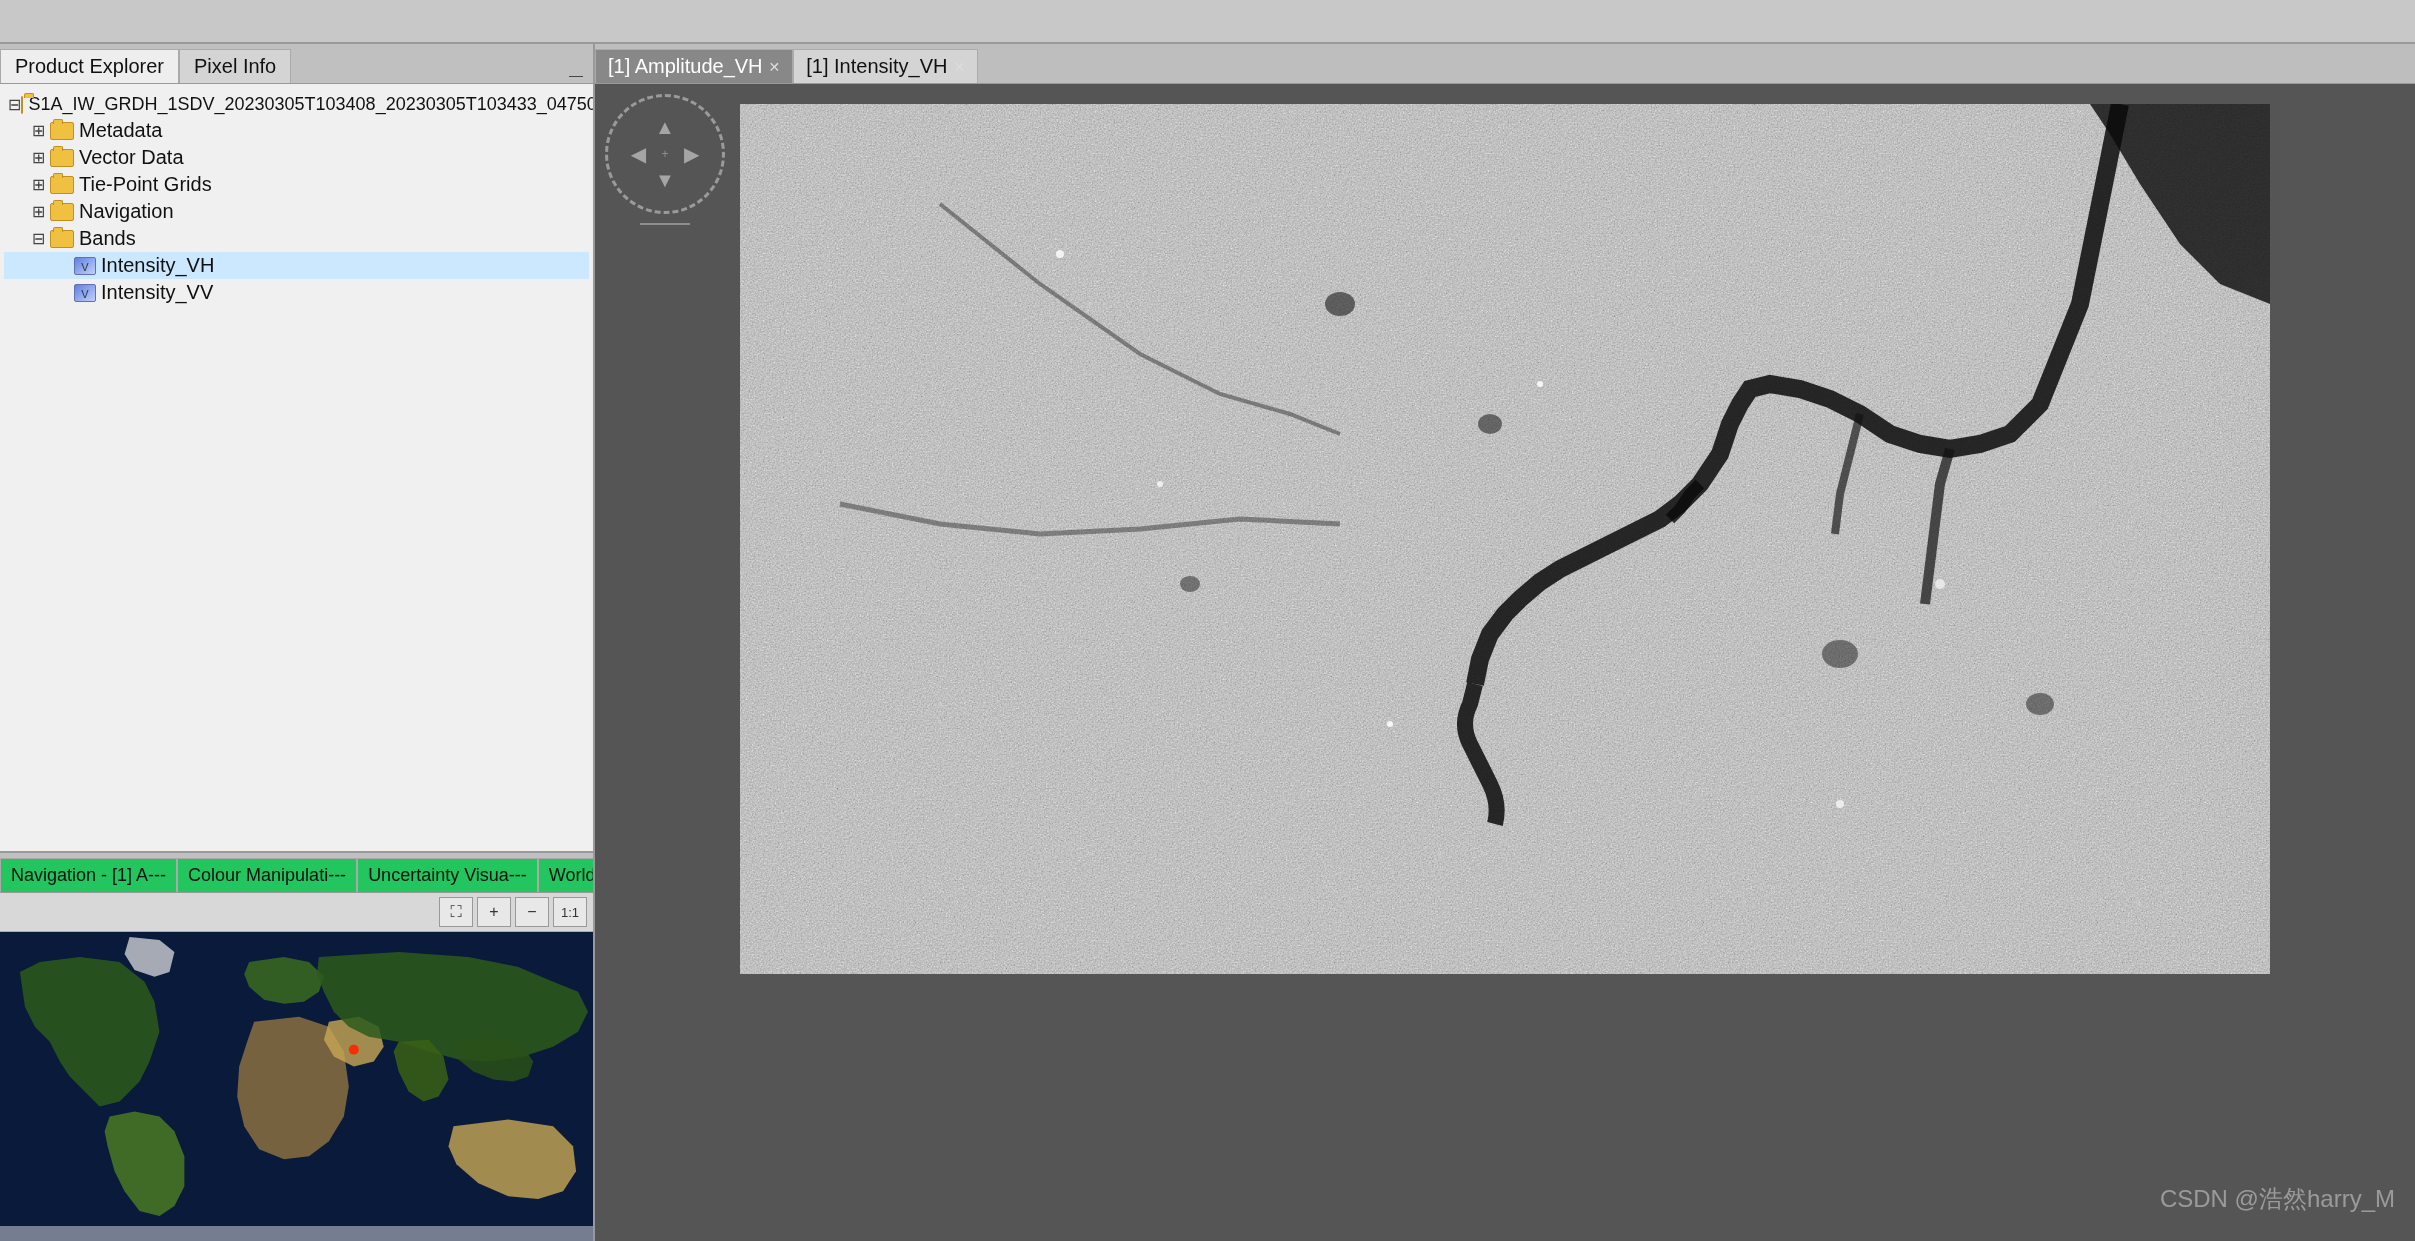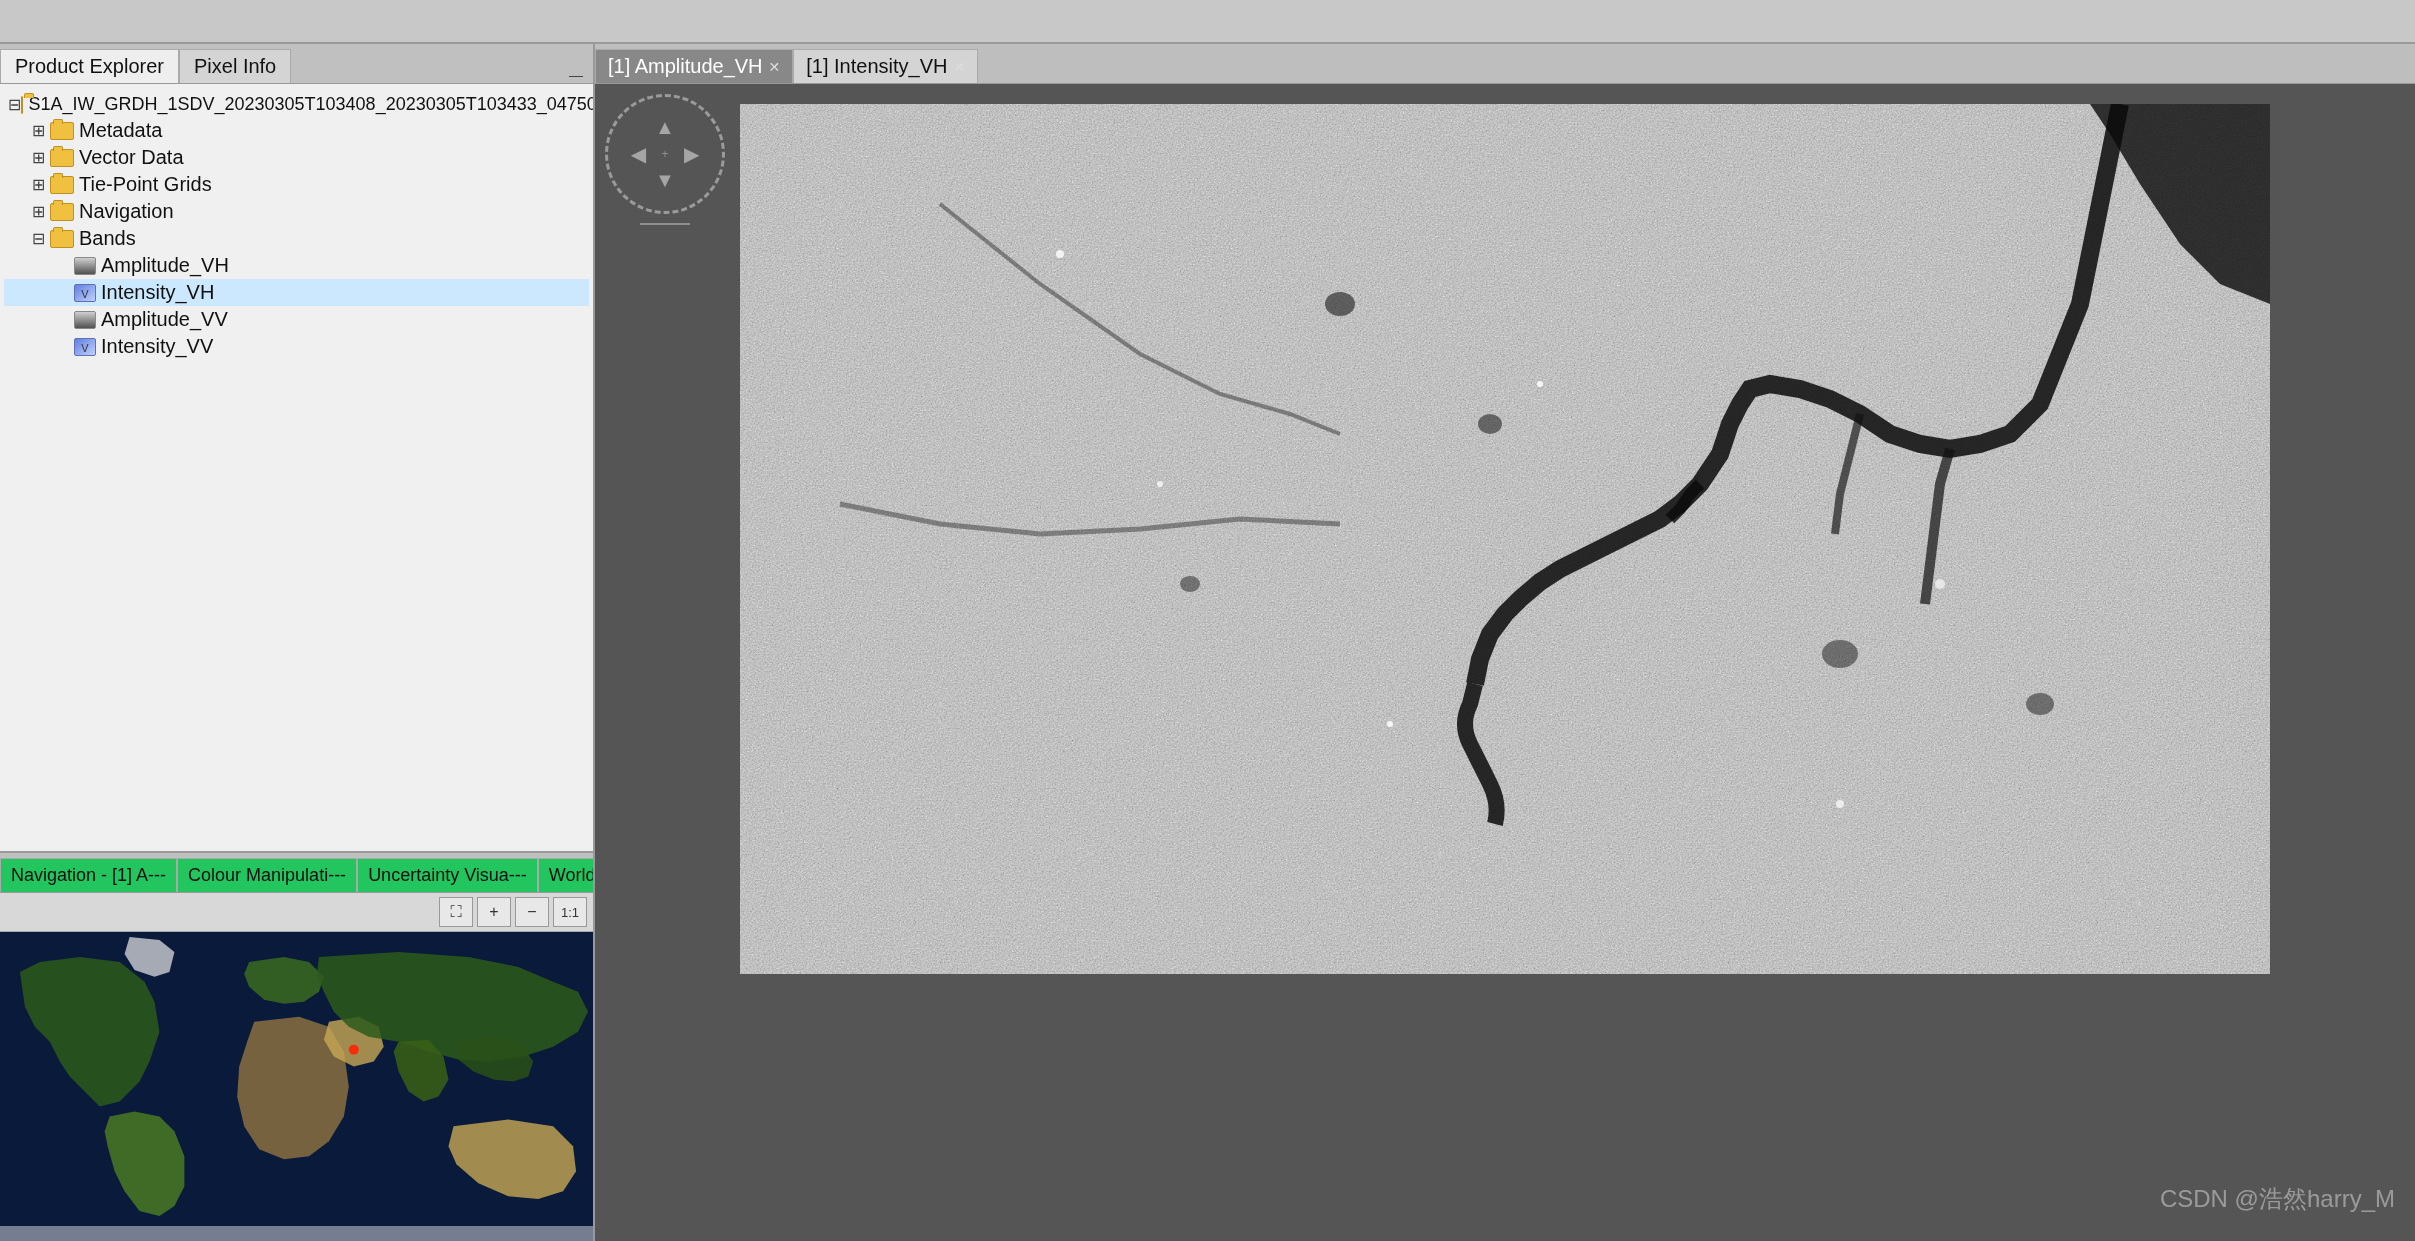--- a/index.html
+++ b/index.html
@@ -373,37 +373,27 @@
         <span class="folder-icon"></span>
         <span>Navigation</span>
       </div>
 
       <div class="tree-item tree-indent-1">
         <span class="tree-toggle">⊟</span>
         <span class="folder-icon"></span>
         <span>Bands</span>
       </div>
 
-      <div class="tree-item tree-indent-2">
-        <span class="tree-toggle"></span>
-        <span class="band-icon-g"></span>
-        <span>Amplitude_VH</span>
-      </div>
 
       <div class="tree-item tree-indent-2" style="background:#cce8ff;">
         <span class="tree-toggle"></span>
         <span class="band-icon-v">V</span>
         <span>Intensity_VH</span>
       </div>
 
-      <div class="tree-item tree-indent-2">
-        <span class="tree-toggle"></span>
-        <span class="band-icon-g"></span>
-        <span>Amplitude_VV</span>
-      </div>
 
       <div class="tree-item tree-indent-2">
         <span class="tree-toggle"></span>
         <span class="band-icon-v">V</span>
         <span>Intensity_VV</span>
       </div>
     </div>
 
     <div class="nav-panel">
       <div class="nav-tabs">

